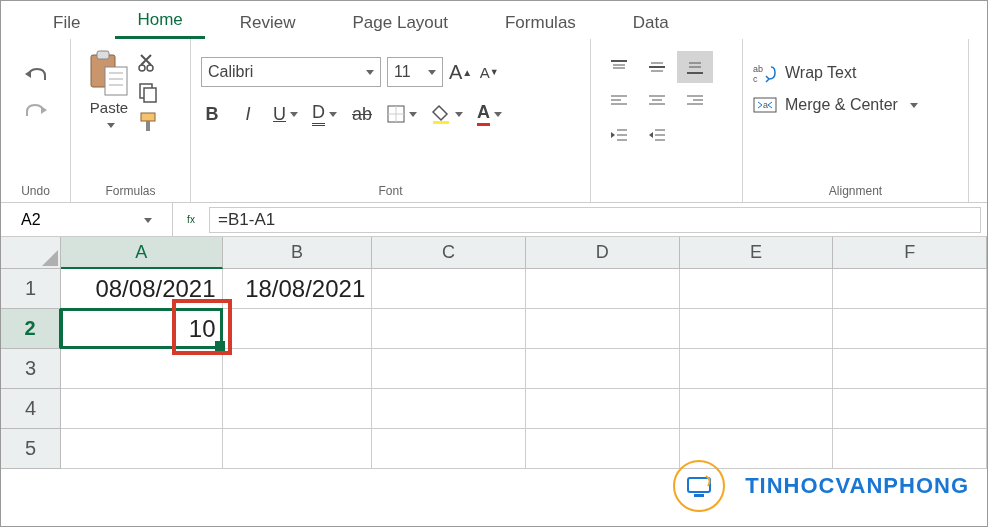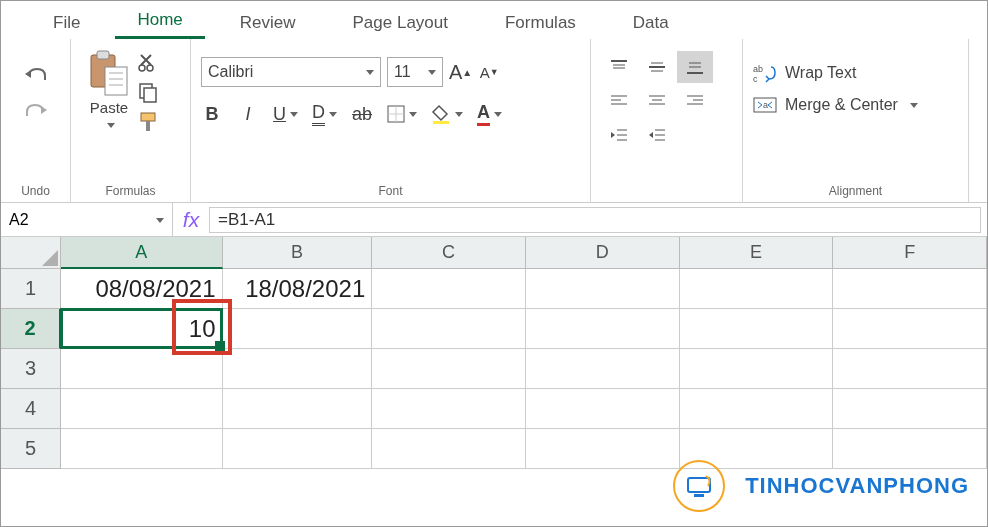--- a/index.html
+++ b/index.html
@@ -26,22 +26,22 @@
 .font-size{width:56px;justify-content:space-between}
 .btn{display:flex;align-items:center;justify-content:center;min-width:22px;height:26px;color:#444;font-size:18px}
 .align-group{width:152px}
 .align-grid{display:grid;grid-template-columns:repeat(3,36px);grid-template-rows:repeat(3,32px);gap:2px;padding-top:6px}
 .align-cell{display:flex;align-items:center;justify-content:center}
 .align-cell.sel{background:#d4d4d4}
 .wrap-group{width:226px}
 .wrap-body{display:flex;flex-direction:column;gap:12px;padding-top:18px}
 .wbtn{display:flex;align-items:center;gap:8px;font-size:16px;color:#444}
 .fbar{display:flex;align-items:center;height:34px;border-bottom:1px solid #ccc}
-.namebox{width:172px;border-right:1px solid #ccc;padding:0 8px;display:flex;align-items:center;justify-content:space-between;font-size:16px;height:100%}
-.fx{width:36px;display:flex;align-items:center;justify-content:center;font-style:italic;color:#8b5cf6;font-size:21px;height:100%}
+.namebox{width:172px;border-right:1px solid #ccc;padding:0 20px;display:flex;align-items:center;justify-content:space-between;font-size:16px;height:100%}
+.fx{width:36px;display:flex;align-items:center;justify-content:center;color:#14532d;font-size:10px;height:100%}
 .finput{flex:1;padding:0 8px;font-size:17px;color:#333;border:1px solid #ccc;height:26px;display:flex;align-items:center;margin:3px 6px 3px 0}
 .sheet{position:relative}
 .colhdr{display:flex;height:32px}
 .corner{width:60px;background:#eceff0;border-right:1px solid #bbb;border-bottom:1px solid #bbb;position:relative}
 .corner::after{content:"";position:absolute;right:2px;bottom:2px;border-left:16px solid transparent;border-bottom:16px solid #b0b0b0}
 .ch{background:#eceff0;border-right:1px solid #bbb;border-bottom:1px solid #bbb;display:flex;align-items:center;justify-content:center;font-size:18px;color:#555}
 .ch.sel{background:#d6e2dc;color:#0a6e42;font-weight:500;border-bottom:2px solid #0a6e42}
 .rowhdr{width:60px;background:#eceff0;border-right:1px solid #bbb;border-bottom:1px solid #bbb;display:flex;align-items:center;justify-content:center;font-size:20px;color:#555}
 .rowhdr.sel{background:#d6e2dc;color:#0a6e42;font-weight:600;border-right:2px solid #0a6e42}
 .row{display:flex;height:40px}

